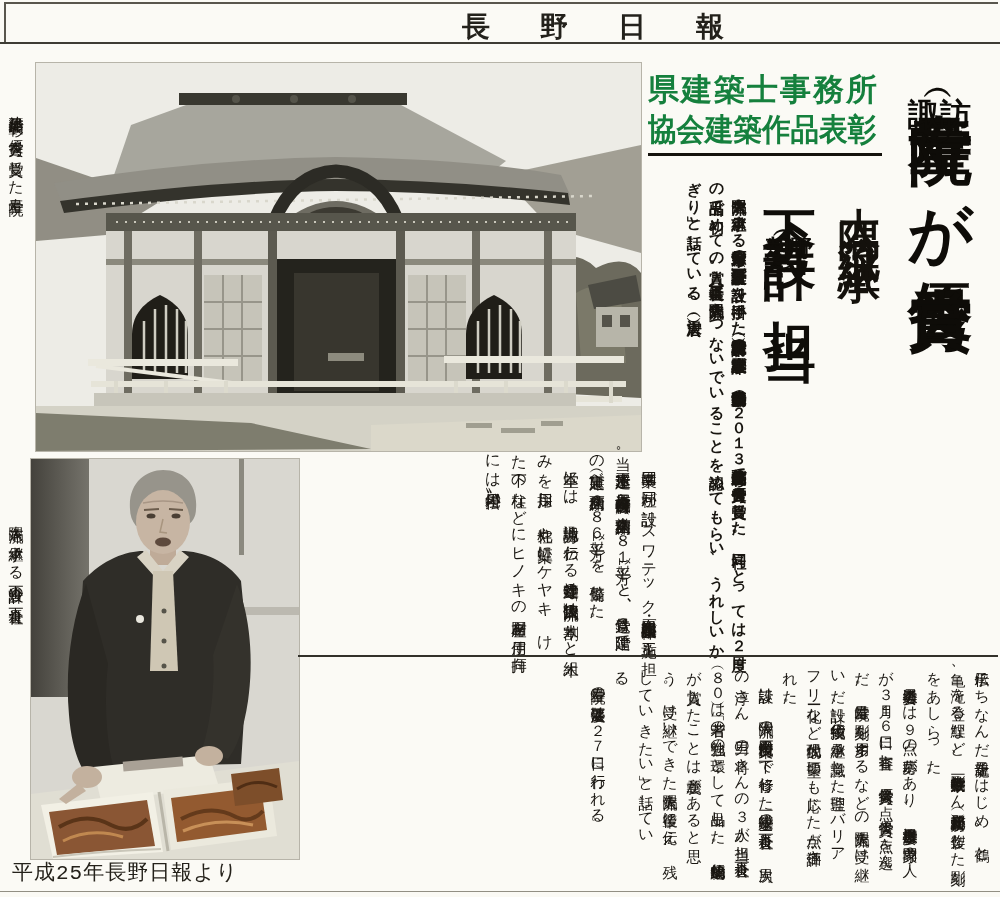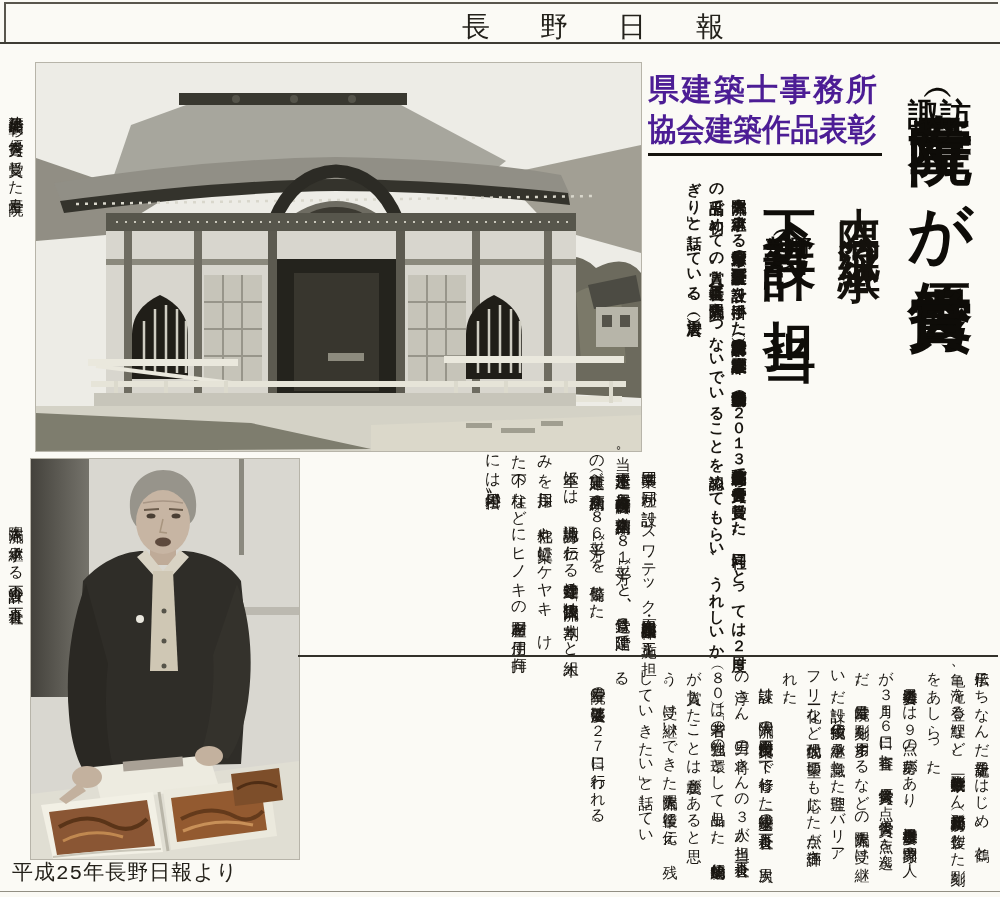--- a/index.html
+++ b/index.html
@@ -7,27 +7,27 @@
     width:1000px;height:897px;position:relative;overflow:hidden;
     background:#fbfaf5;
     font-family:"Liberation Sans","DejaVu Sans",sans-serif;
     color:#1b1914;
     -webkit-font-smoothing:antialiased;
   }
   .abs{position:absolute;}
   
   .masthead-title{
     top:8px;left:462px;font-family:"Liberation Serif","DejaVu Serif",serif;
-    font-size:28px;font-weight:normal;letter-spacing:50px;color:#23211b;white-space:nowrap;
+    font-size:28px;font-weight:bold;letter-spacing:50px;color:#23211b;white-space:nowrap;
   }
   .top-border{top:2px;left:4px;width:994px;height:2px;background:#59564d;}
   .top-border-left{top:2px;left:4px;width:2px;height:41px;background:#59564d;}
   .masthead-rule{top:42px;left:0;width:1000px;height:2px;background:#3e3c34;}
   
-  .kicker{top:70px;left:648px;width:240px;font-weight:bold;color:#4c1d95;}
+  .kicker{top:70px;left:648px;width:240px;font-weight:bold;color:#15803d;}
   .kicker span{display:block;font-size:31px;line-height:40px;letter-spacing:2px;white-space:nowrap;}
   .kicker .l2{transform:scaleX(.92);transform-origin:left;letter-spacing:0;}
   .kicker-underline{top:153px;left:648px;width:234px;height:3px;background:#14120d;}
   
   .v{writing-mode:vertical-rl;}
   
   .headline{
     top:64px;left:880px;height:600px;width:116px;
     font-family:"Liberation Serif","DejaVu Serif",serif;
     font-size:64px;font-weight:900;letter-spacing:3px;color:#0e0c08;line-height:112px;

